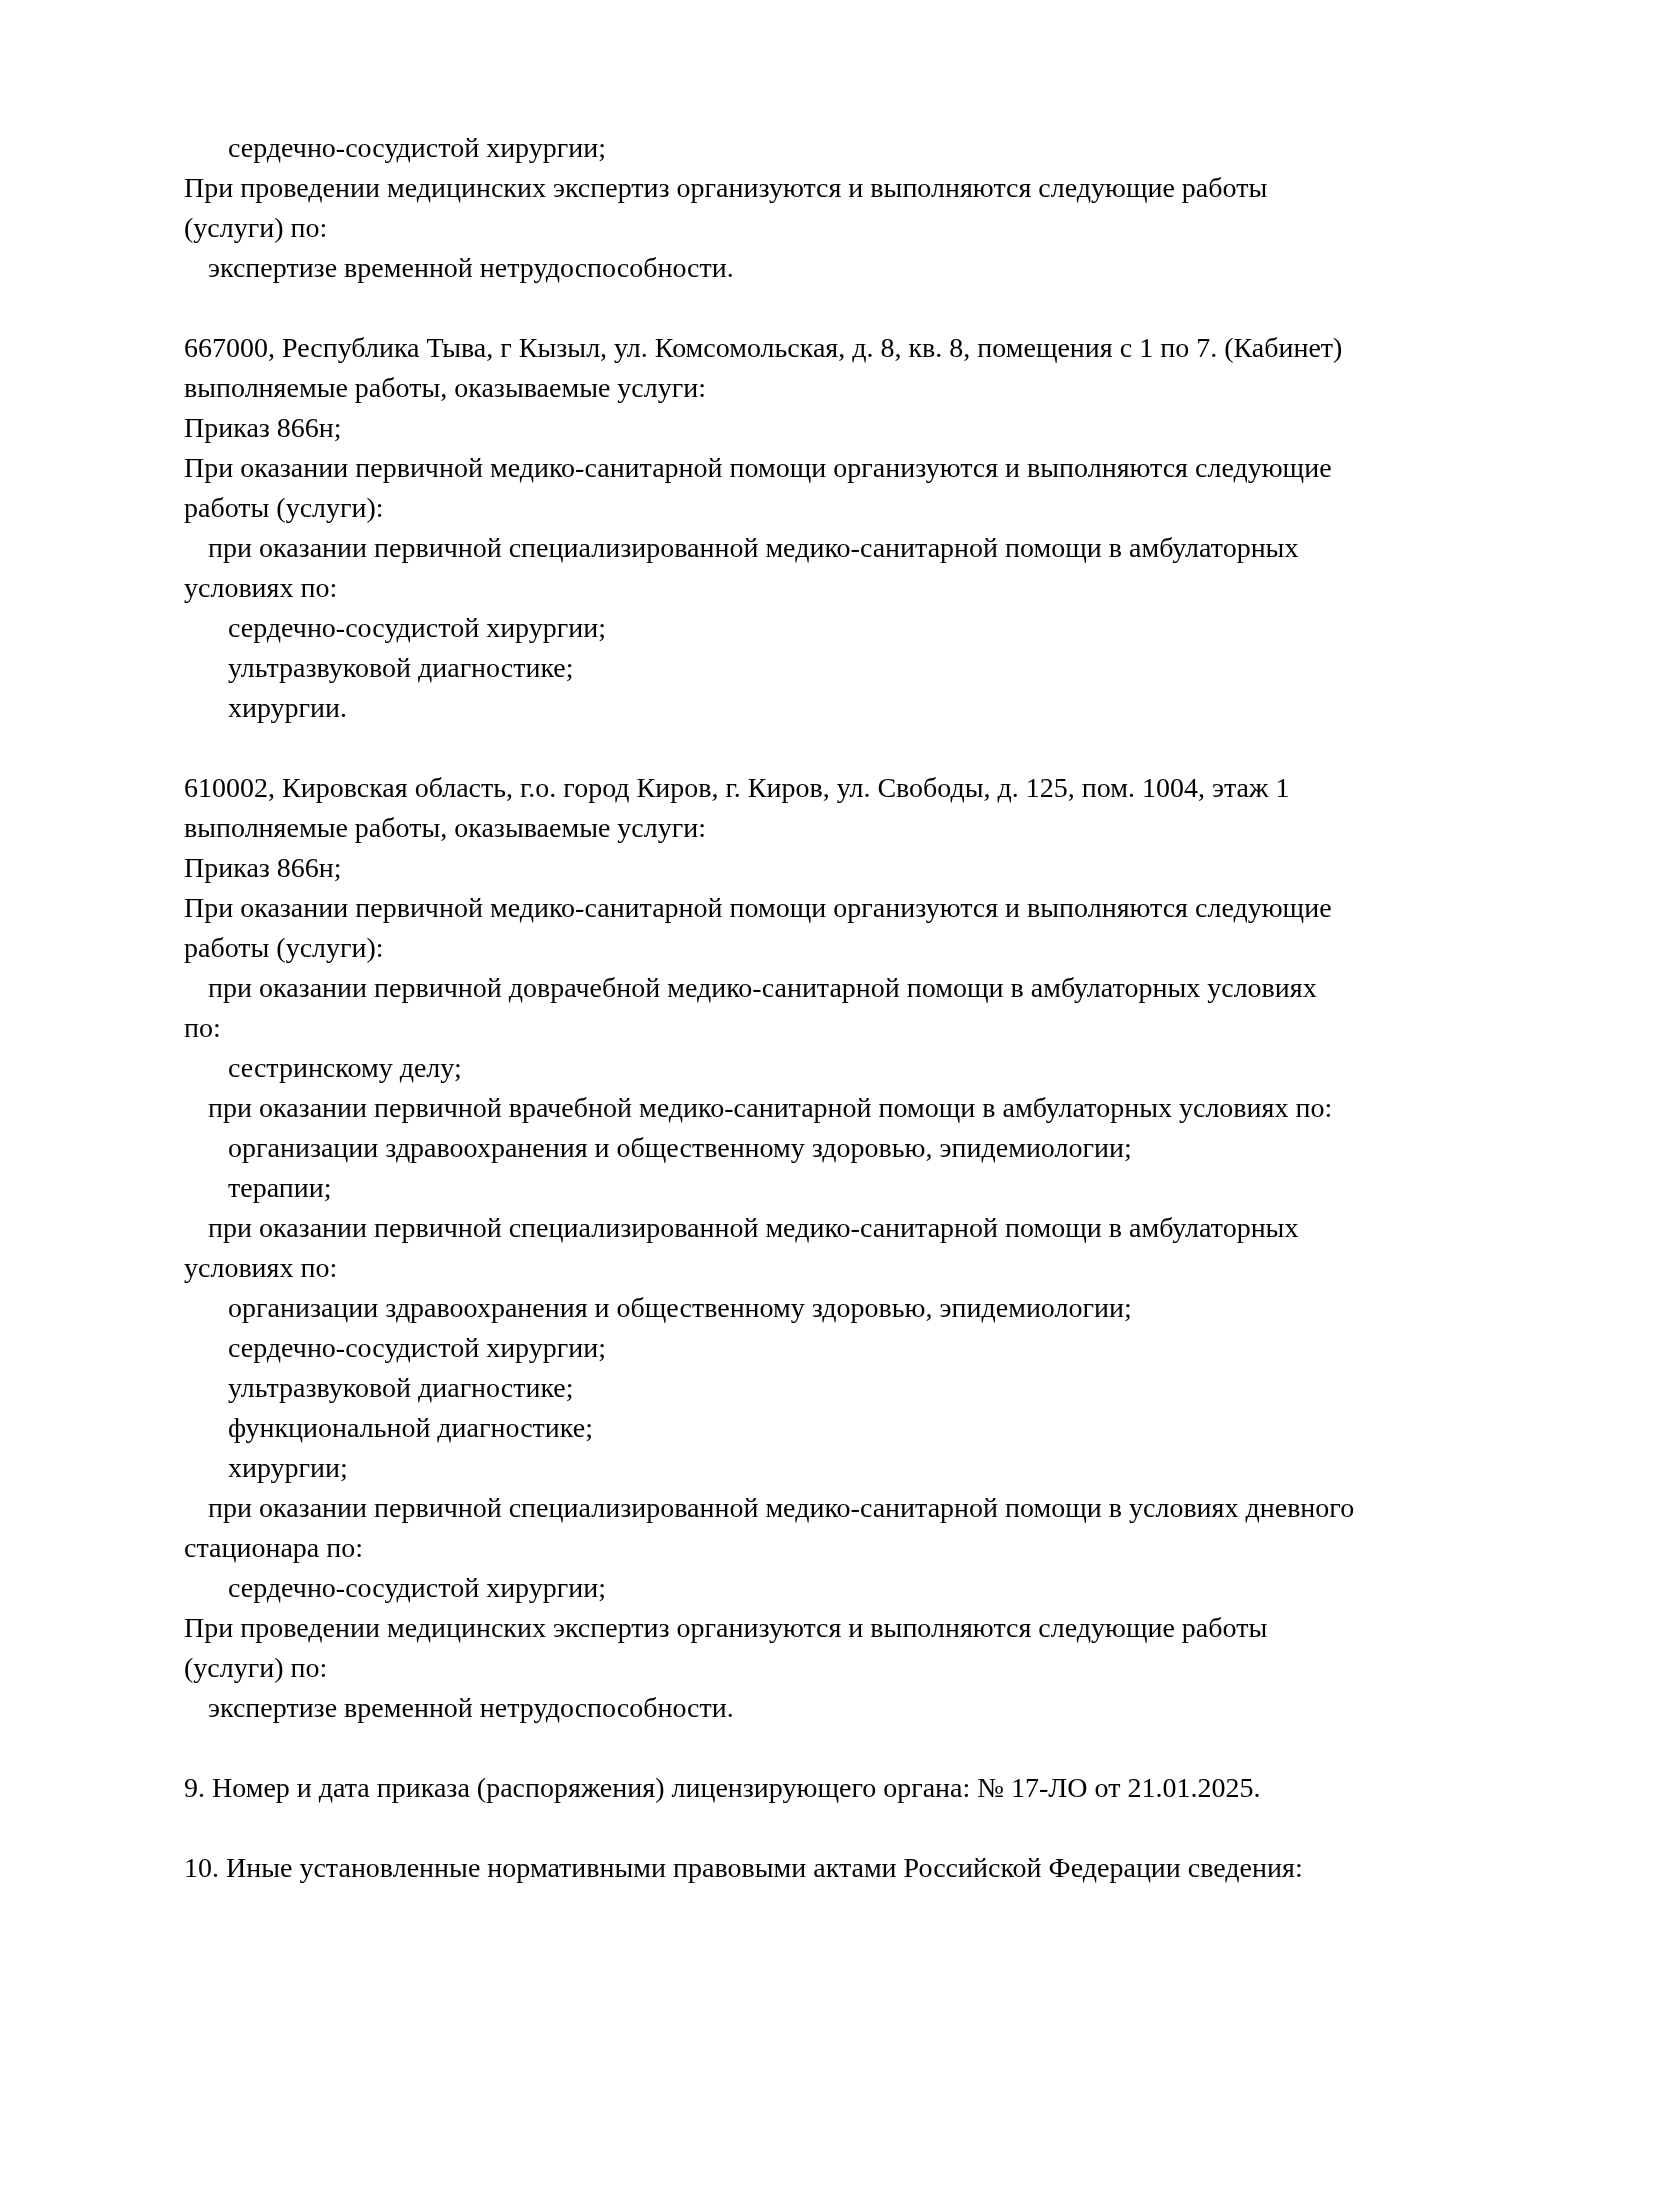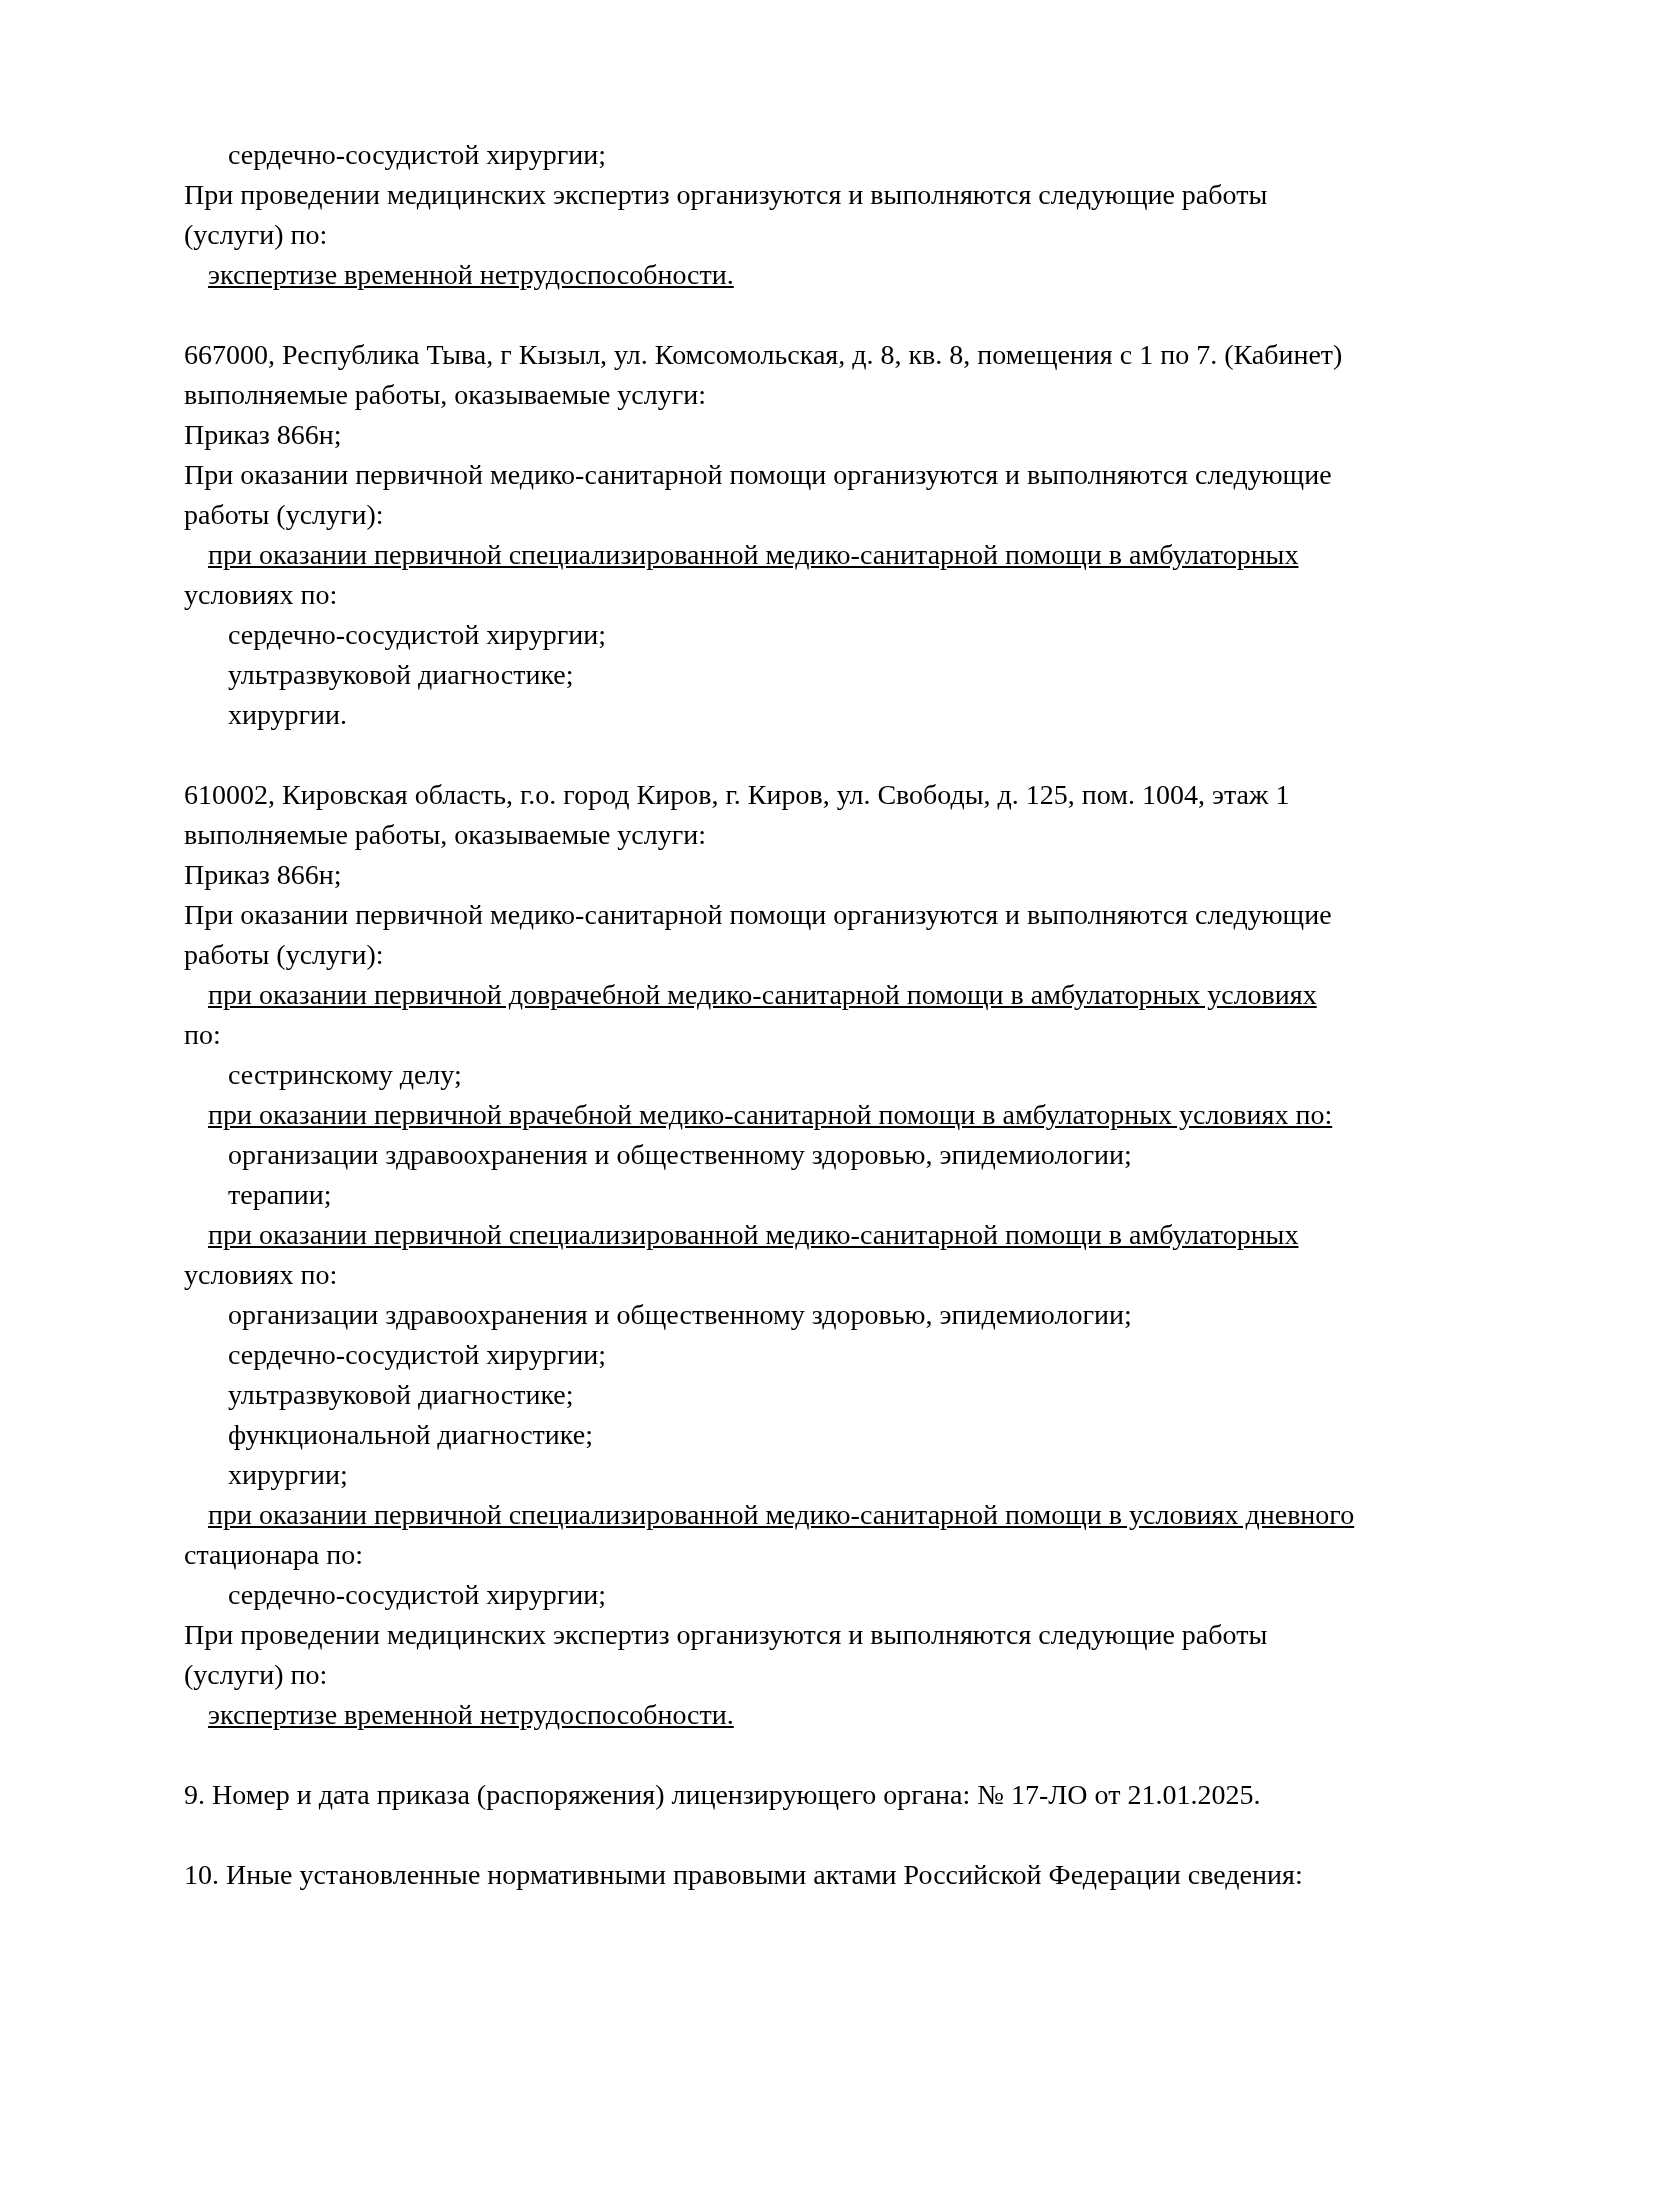--- a/index.html
+++ b/index.html
@@ -13,33 +13,33 @@
     position: relative;
     overflow: hidden;
   }
   .page {
     position: absolute;
     inset: 0;
     background: #ffffff;
   }
   .doc {
     position: absolute;
-    top: 135px;
+    top: 128px;
     left: 184px;
     width: 1400px;
     font-family: "Liberation Serif", "DejaVu Serif", serif;
     font-size: 28px;
     line-height: 40px;
     color: #000000;
     white-space: pre;
   }
   .line {
     min-height: 40px;
   }
-  .line.indent-1 { padding-left: 24px; text-decoration: underline; }
+  .line.indent-1 { padding-left: 24px; }
   .line.indent-2 { padding-left: 44px; }
 </style>
 </head>
 <body>
 
 <div class="page">
   <div class="doc" id="doc"><div class="line indent-2">сердечно-сосудистой хирургии;</div><div class="line">При проведении медицинских экспертиз организуются и выполняются следующие работы</div><div class="line">(услуги) по:</div><div class="line indent-1">экспертизе временной нетрудоспособности.</div><div class="line">&nbsp;</div><div class="line">667000, Республика Тыва, г Кызыл, ул. Комсомольская, д. 8, кв. 8, помещения с 1 по 7. (Кабинет)</div><div class="line">выполняемые работы, оказываемые услуги:</div><div class="line">Приказ 866н;</div><div class="line">При оказании первичной медико-санитарной помощи организуются и выполняются следующие</div><div class="line">работы (услуги):</div><div class="line indent-1">при оказании первичной специализированной медико-санитарной помощи в амбулаторных</div><div class="line">условиях по:</div><div class="line indent-2">сердечно-сосудистой хирургии;</div><div class="line indent-2">ультразвуковой диагностике;</div><div class="line indent-2">хирургии.</div><div class="line">&nbsp;</div><div class="line">610002, Кировская область, г.о. город Киров, г. Киров, ул. Свободы, д. 125, пом. 1004, этаж 1</div><div class="line">выполняемые работы, оказываемые услуги:</div><div class="line">Приказ 866н;</div><div class="line">При оказании первичной медико-санитарной помощи организуются и выполняются следующие</div><div class="line">работы (услуги):</div><div class="line indent-1">при оказании первичной доврачебной медико-санитарной помощи в амбулаторных условиях</div><div class="line">по:</div><div class="line indent-2">сестринскому делу;</div><div class="line indent-1">при оказании первичной врачебной медико-санитарной помощи в амбулаторных условиях по:</div><div class="line indent-2">организации здравоохранения и общественному здоровью, эпидемиологии;</div><div class="line indent-2">терапии;</div><div class="line indent-1">при оказании первичной специализированной медико-санитарной помощи в амбулаторных</div><div class="line">условиях по:</div><div class="line indent-2">организации здравоохранения и общественному здоровью, эпидемиологии;</div><div class="line indent-2">сердечно-сосудистой хирургии;</div><div class="line indent-2">ультразвуковой диагностике;</div><div class="line indent-2">функциональной диагностике;</div><div class="line indent-2">хирургии;</div><div class="line indent-1">при оказании первичной специализированной медико-санитарной помощи в условиях дневного</div><div class="line">стационара по:</div><div class="line indent-2">сердечно-сосудистой хирургии;</div><div class="line">При проведении медицинских экспертиз организуются и выполняются следующие работы</div><div class="line">(услуги) по:</div><div class="line indent-1">экспертизе временной нетрудоспособности.</div><div class="line">&nbsp;</div><div class="line">9. Номер и дата приказа (распоряжения) лицензирующего органа: № 17-ЛО от 21.01.2025.</div><div class="line">&nbsp;</div><div class="line">10. Иные установленные нормативными правовыми актами Российской Федерации сведения:</div></div>
 </div>
 
 </body></html>

